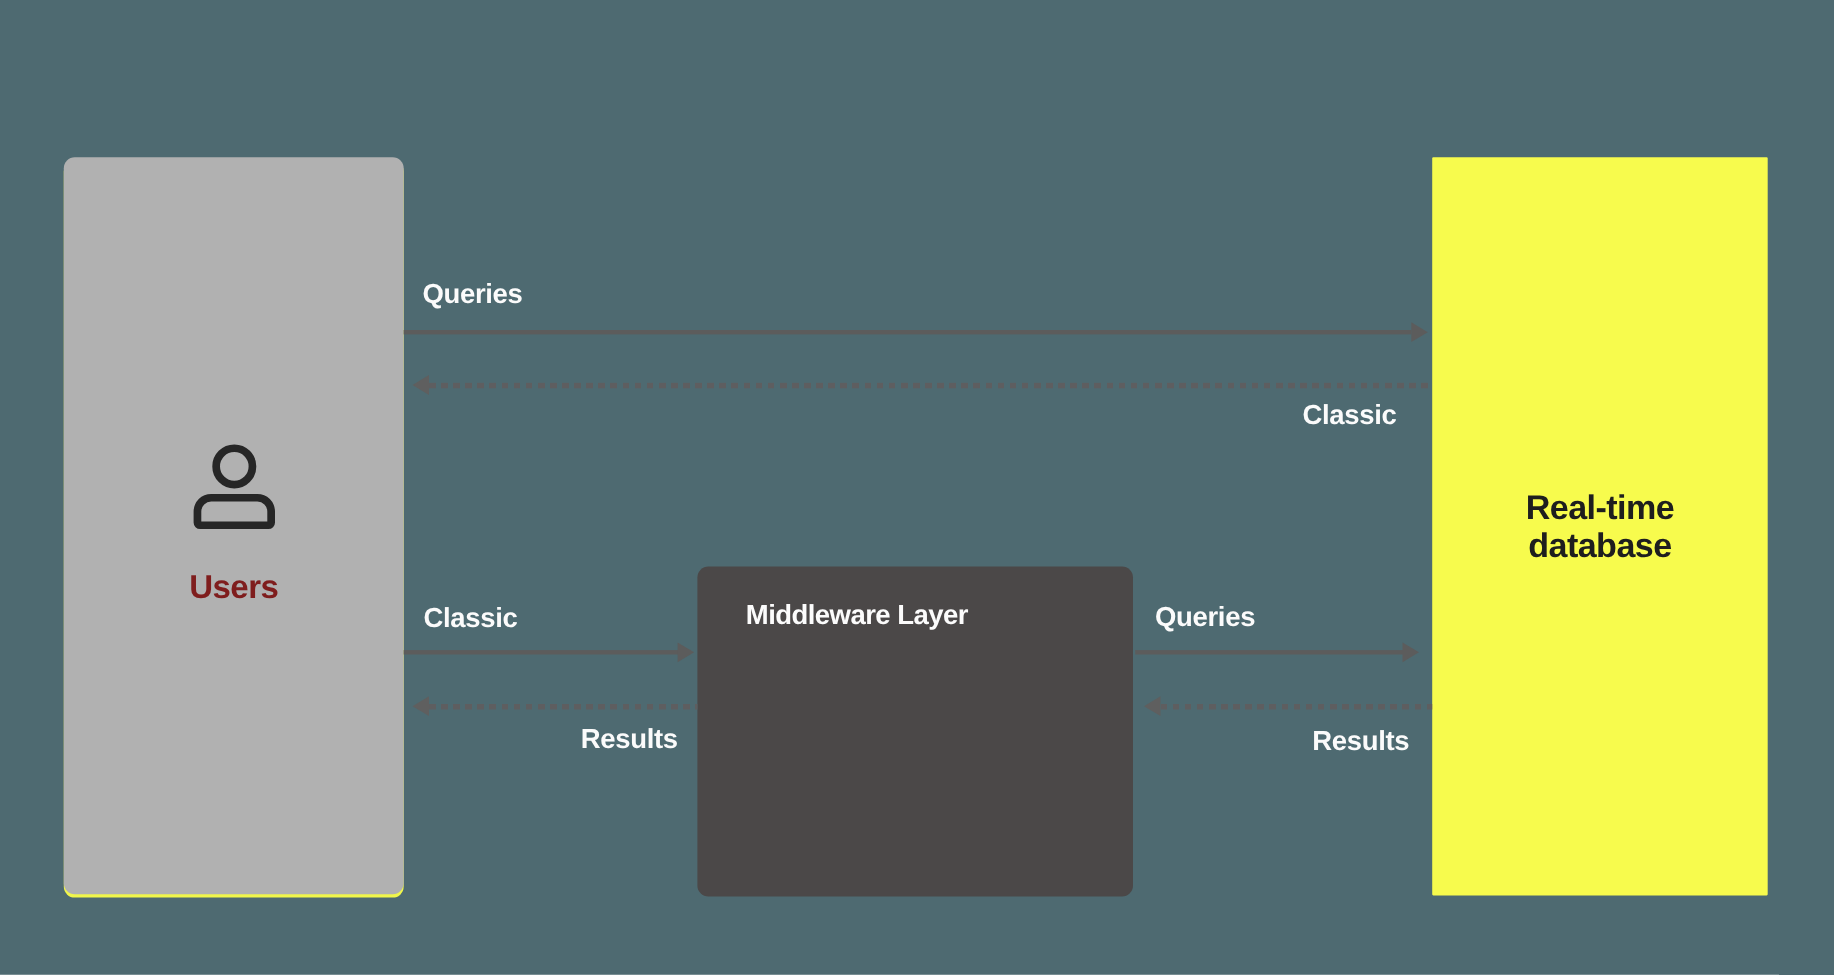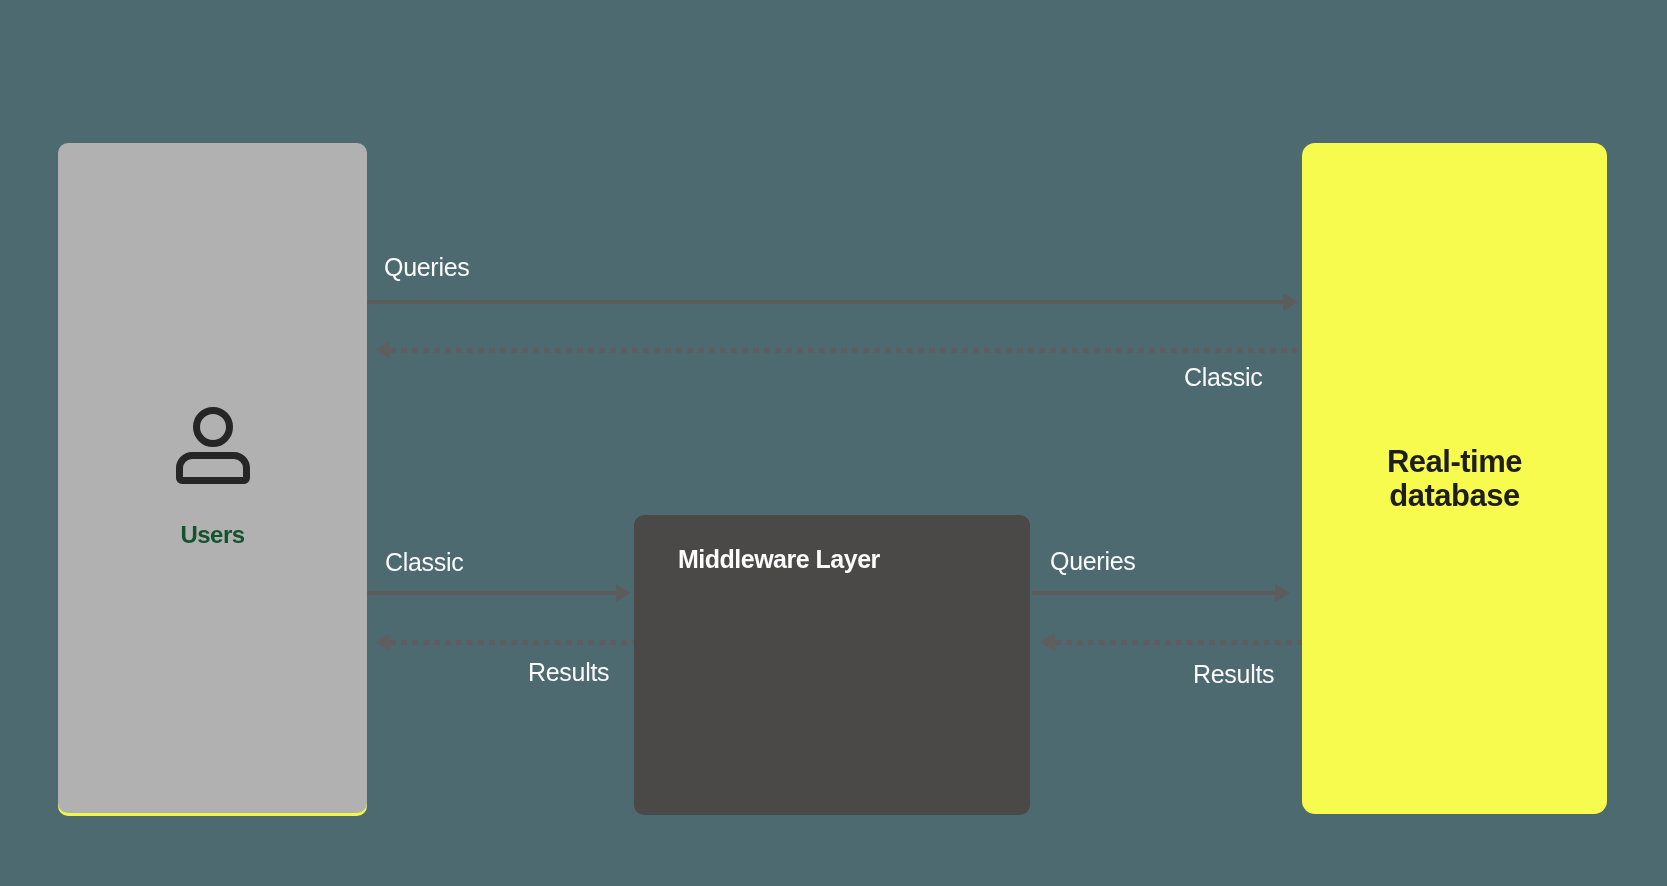--- a/index.html
+++ b/index.html
@@ -44,43 +44,43 @@
     border-radius: 50%;
   }
   .person-body {
     width: 74px; height: 32px;
     border: 7px solid #262626;
     border-radius: 16px 16px 6px 6px;
     margin-top: 5px;
   }
   .users-label {
     margin-top: 14px;
-    font-size: 24px;
+    font-size: 30px;
     font-weight: 700;
     letter-spacing: -0.5px;
-    color: #14532d;
+    color: #7f1d1d;
   }
   .middleware-node {
     left: 634px; top: 515px;
     width: 396px; height: 300px;
     background: #4b4848;
     padding: 30px 28px;
   }
   .middleware-label {
     font-size: 25px;
     font-weight: 700;
     letter-spacing: -0.5px;
     color: #fcfcfc;
     margin-left: 16px;
   }
   .database-node {
     left: 1302px; top: 143px;
     width: 305px; height: 671px;
     background: #f7fb4d;
-    border-radius: 13px;
+    border-radius: 1px;
     display: flex;
     align-items: center;
     justify-content: center;
   }
   .database-label {
     font-size: 31px;
     font-weight: 700;
     line-height: 1.0;
     letter-spacing: -0.5px;
     color: #1e1e1e;
@@ -107,21 +107,21 @@
   .arrowhead-left {
     position: absolute;
     width: 0; height: 0;
     border-top: 9px solid transparent;
     border-bottom: 9px solid transparent;
     border-right: 15px solid #5f5f5f;
   }
   .edge-label {
     position: absolute;
     font-size: 25px;
-    font-weight: 400;
+    font-weight: 700;
     letter-spacing: -0.3px;
     color: #fbfbfb;
     white-space: nowrap;
   }
 </style>
 </head>
 <body>
 
 <div class="canvas">
 

